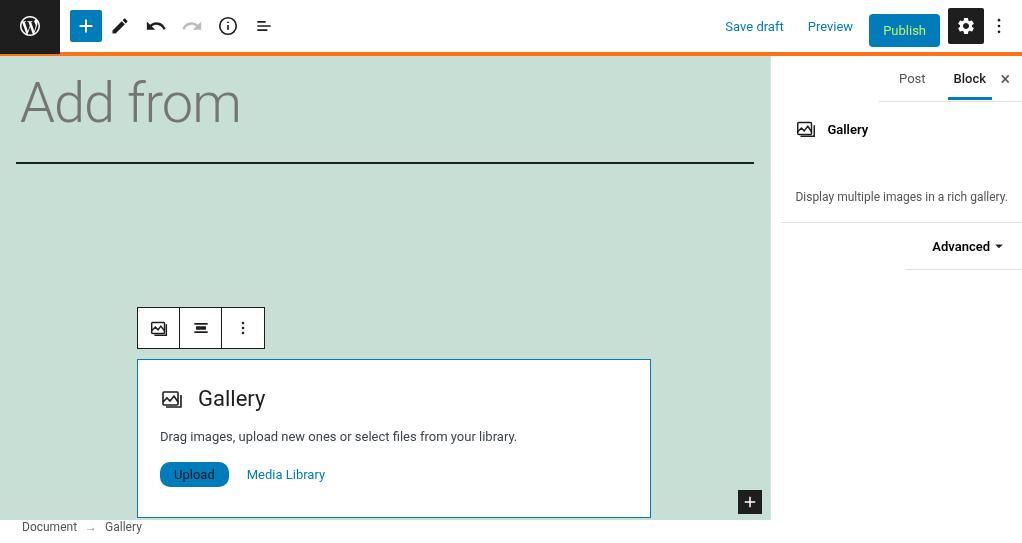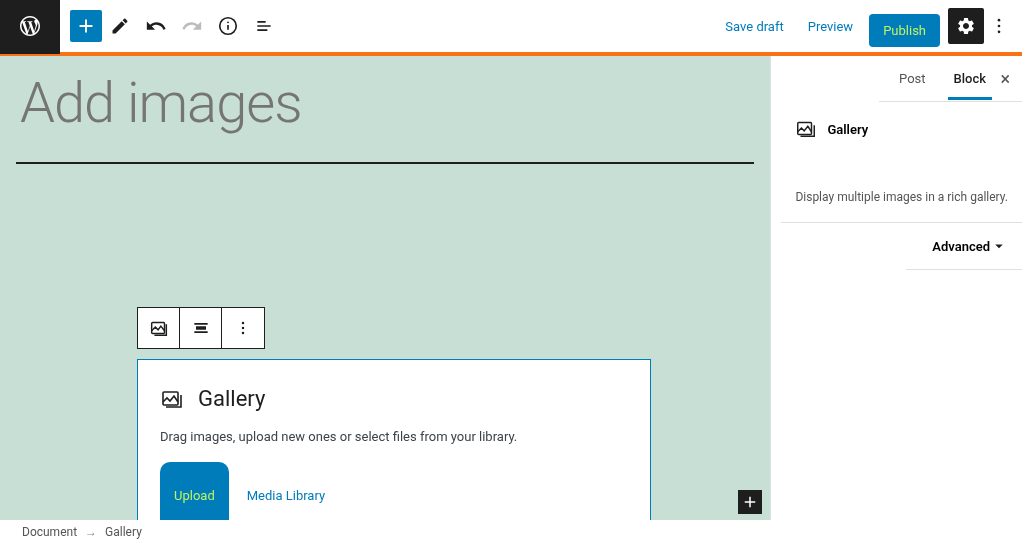--- a/index.html
+++ b/index.html
@@ -26,40 +26,40 @@
 
   .block-toolbar { position: absolute; top: 251px; left: 137px; display: flex; background: #fff; border: 1px solid #1e1e1e; }
   .block-toolbar .tb { width: 42px; height: 40px; display: flex; align-items: center; justify-content: center; border-right: 1px solid #1e1e1e; cursor: pointer;}
   .block-toolbar .tb:last-child { border-right: none; }
 
   .gallery-block { position: absolute; top: 303px; left: 137px; width: 514px; background: #fff; border: 1.5px solid #007cba; padding: 26px 22px 30px 22px; }
   .gallery-head { display: flex; align-items: center; gap: 14px; margin-bottom: 18px; }
   .gallery-title { font-size: 22px; color: #1e1e1e; font-weight: 400;}
   .gallery-desc { font-size: 13px; color: #3c434a; margin-bottom: 18px; }
   .gallery-actions { display: flex; align-items: center; gap: 18px; }
-  .upload-btn { background: #007cba; color: #bef264; font-size: 13px; padding: 26px 14px; cursor: pointer; border-radius: 10px;}
+  .upload-btn { background: #007cba; color: #0f172a; font-size: 13px; padding: 5px 14px; cursor: pointer; border-radius: 10px;}
   .lib-link { color: #007cba; font-size: 13px; cursor: pointer; }
 
   .add-float { position: absolute; bottom: 6px; right: 8px; width: 24px; height: 24px; background: #1e1e1e; color: #fff; display: flex; align-items: center; justify-content: center; cursor: pointer; }
 
   
   .sidebar { width: 252px; border-left: 1px solid #e0e0e0; display: flex; flex-direction: column; align-items: flex-end; }
   .sb-tabs { display: flex; align-items: center; border-bottom: 1px solid #e0e0e0; padding: 0 14px; position: relative; height: 46px;}
   .sb-tab { font-size: 13px; color: #555; padding: 14px 6px; cursor: pointer; margin-right: 16px;}
   .sb-tab.active { color: #1e1e1e; font-weight: 500; border-bottom: 3px solid #007cba; padding-bottom: 11px;}
   .sb-close { position: absolute; right: 12px; font-size: 18px; color: #555; cursor: pointer; }
   .sb-block-info { padding: 16px 14px; border-bottom: 1px solid #e0e0e0; }
   .sb-block-head { display: flex; align-items: center; gap: 10px; margin-bottom: 8px;}
   .sb-block-name { font-size: 13px; font-weight: 600; }
   .sb-block-desc { font-size: 12px; color: #555; line-height: 1.5; margin-top: 48px;}
   .sb-panel { padding: 14px; display: flex; justify-content: space-between; align-items: center; cursor: pointer; border-bottom: 1px solid #e0e0e0;}
   .sb-panel-title { font-size: 13px; font-weight: 600; margin-left: 12px;}
 
   
-  .footer { height: 23px; display: flex; align-items: center; font-size: 12px; color: #555; padding: 0 22px;}
+  .footer { height: 23px; display: flex; font-size: 12px; color: #555; padding: 0 22px;}
   .footer .arrow { margin: 0 8px; color: #888;}
 
   svg { display: block; }
 </style>
 </head>
 <body>
 
 <div class="topbar">
   <div class="wp-logo">
     <svg width="24" height="24" viewBox="0 0 24 24">
@@ -111,21 +111,21 @@
     <svg width="20" height="20" viewBox="0 0 24 24" fill="currentColor">
         <circle cx="12" cy="5" r="1.6"></circle>
         <circle cx="12" cy="12" r="1.6"></circle>
         <circle cx="12" cy="19" r="1.6"></circle>
       </svg>
   </div>
 </div>
 
 <div class="main">
   <div class="canvas">
-    <div class="title">Add images</div>
+    <div class="title">Add from</div>
     <div class="hr"></div>
 
     <div class="block-toolbar">
       <div class="tb">
         <svg width="22" height="22" viewBox="0 0 24 24" fill="none" stroke="#1e1e1e" stroke-width="1.6">
             <rect x="4" y="6" width="14" height="12" rx="1"></rect>
             <path d="M4 15l4-4 3 3 3-4 4 5"></path>
             <path d="M20 8v12H7"></path>
           </svg>
       </div>

